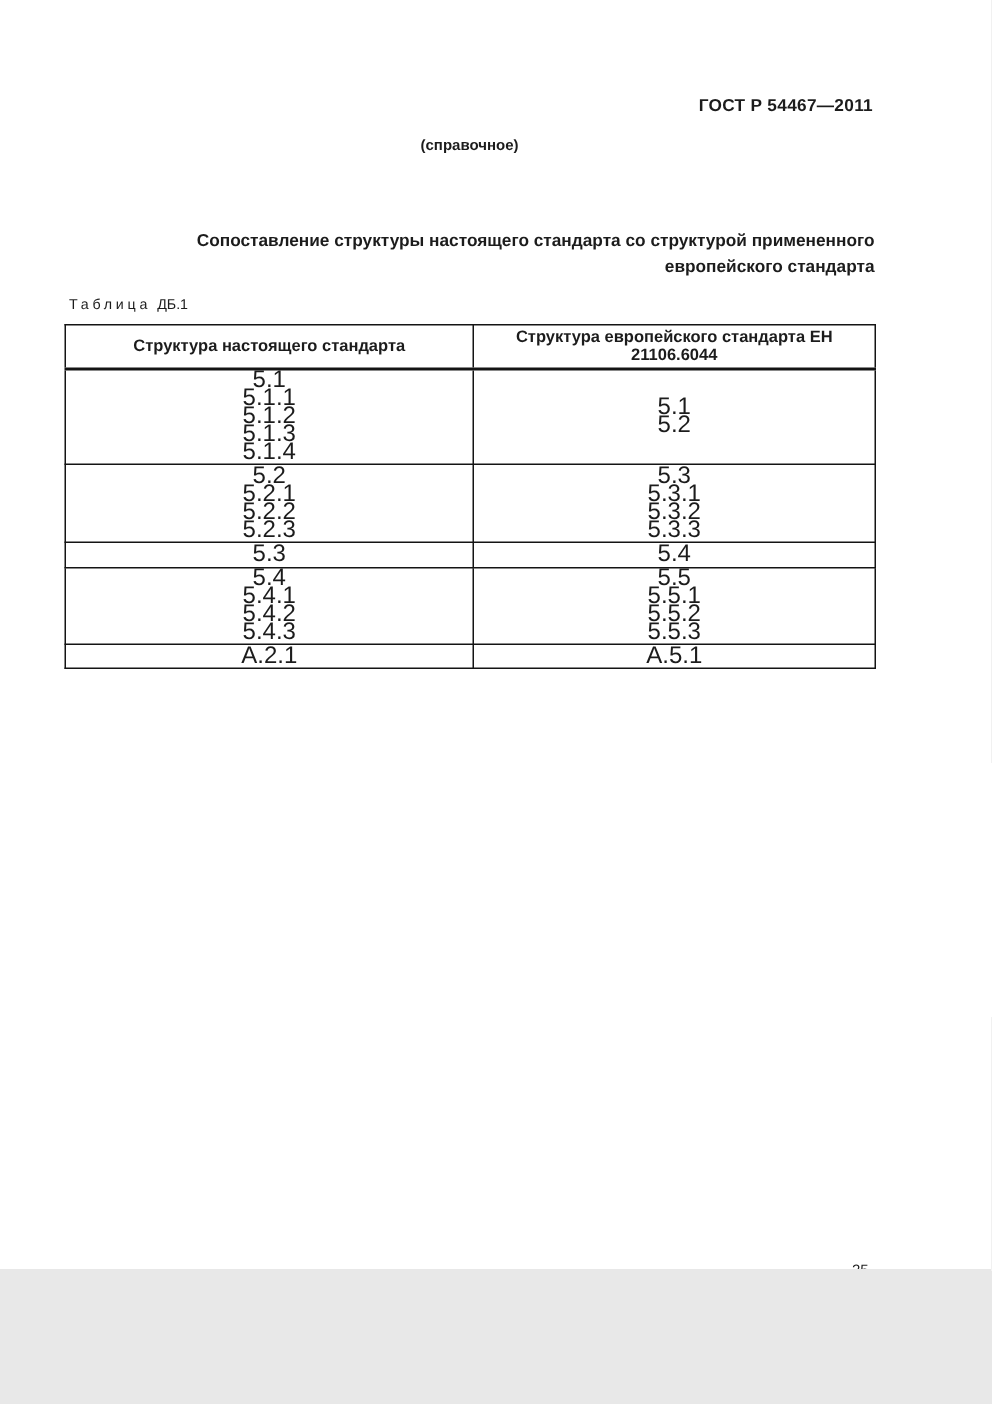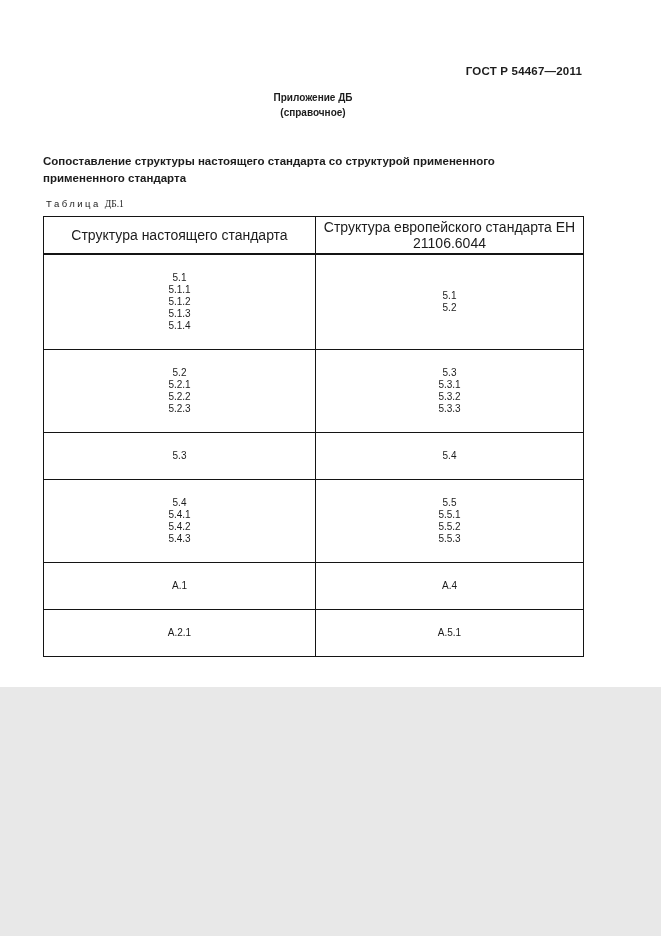--- a/index.html
+++ b/index.html
@@ -1,20 +1,20 @@
 <!DOCTYPE html>
 <html><head>
 <meta charset="utf-8">
 <style>
   * { margin: 0; padding: 0; box-sizing: border-box; }
   html, body { background: #e8e8e8; }
   .page {
     position: relative;
     width: 661px;
-    height: 687px;
+    height: 846px;
     margin: 0 auto;
     background: #ffffff;
     font-family: "Liberation Sans", "DejaVu Sans", sans-serif;
     color: #1c1c1c;
     overflow: hidden;
   }
   .doc-code {
     position: absolute;
     top: 65px;
     right: 79px;
@@ -31,59 +31,59 @@
     text-align: center;
     font-size: 10px;
     font-weight: bold;
     line-height: 14.5px;
   }
   .doc-title {
     position: absolute;
     top: 153px;
     left: 43px;
     width: 540px;
-    text-align: left;
+    text-align: right;
     font-size: 11.5px;
     font-weight: bold;
     line-height: 17px;
   }
   .table-label {
     position: absolute;
     top: 198px;
     left: 46px;
     font-size: 9.5px;
   }
   .table-label .spaced { letter-spacing: 2.5px; text-align: right; }
-  .table-label .num { margin-left: 4px; font-family: Liberation Serif, serif; }
+  .table-label .num { margin-left: 4px; }
   table.cmp {
     position: absolute;
     top: 216px;
     left: 43px;
     width: 540px;
     border-collapse: collapse;
     table-layout: fixed;
   }
   table.cmp col.c-left  { width: 272px; }
   table.cmp col.c-right { width: 268px; }
   table.cmp th, table.cmp td {
     border: 1px solid #141414;
     text-align: center;
     vertical-align: middle;
   }
   table.cmp th {
     height: 22px;
-    font-weight: normal;
-    font-size: 14px;
+    font-weight: bold;
+    font-size: 11px;
     border-bottom: 2px solid #141414;
     padding: 2px 4px;
   }
   table.cmp td {
-    font-size: 10px;
+    font-size: 16px;
     line-height: 12px;
-    padding: 17px 4px;
+    padding: 1px 4px;
   }
   table.cmp tbody tr:nth-child(1) td { height: 58px; }
   table.cmp tbody tr:nth-child(2) td { height: 52px; }
   table.cmp tbody tr:nth-child(3) td { height: 17px; }
   table.cmp tbody tr:nth-child(4) td { height: 46px; }
   table.cmp tbody tr:nth-child(5) td { height: 16px; }
   table.cmp tbody tr:nth-child(6) td { height: 17px; }
   table.cmp tbody tr:nth-child(7) td { height: 16px; }
   table.cmp tbody tr:nth-child(8) td { height: 17px; }
   table.cmp tbody tr:nth-child(9) td { height: 42px; line-height: 10.6px; }
@@ -96,27 +96,26 @@
   }
 </style>
 </head>
 <body>
 
 <div class="page">
 
   <div class="doc-code">ГОСТ Р 54467—2011</div>
 
   <div class="appendix">
-    <div>Приложение ДБ</div>
     <div>(справочное)</div>
   </div>
 
   <div class="doc-title">
     <div>Сопоставление структуры настоящего стандарта со структурой примененного</div>
-    <div>примененного стандарта</div>
+    <div>европейского стандарта</div>
   </div>
 
   <div class="table-label">
     <span class="spaced">Таблица</span><span class="num">ДБ.1</span>
   </div>
 
   <table class="cmp">
     <colgroup>
       <col class="c-left">
       <col class="c-right">
@@ -172,28 +171,20 @@
           </td>
           <td>
             <div>5.5</div>
             <div>5.5.1</div>
             <div>5.5.2</div>
             <div>5.5.3</div>
           </td>
         </tr>
         <tr>
           <td>
-            <div>A.1</div>
-          </td>
-          <td>
-            <div>A.4</div>
-          </td>
-        </tr>
-        <tr>
-          <td>
             <div>A.2.1</div>
           </td>
           <td>
             <div>A.5.1</div>
           </td>
         </tr>
       </tbody>
   </table>
 
   <div class="page-number">25</div>

